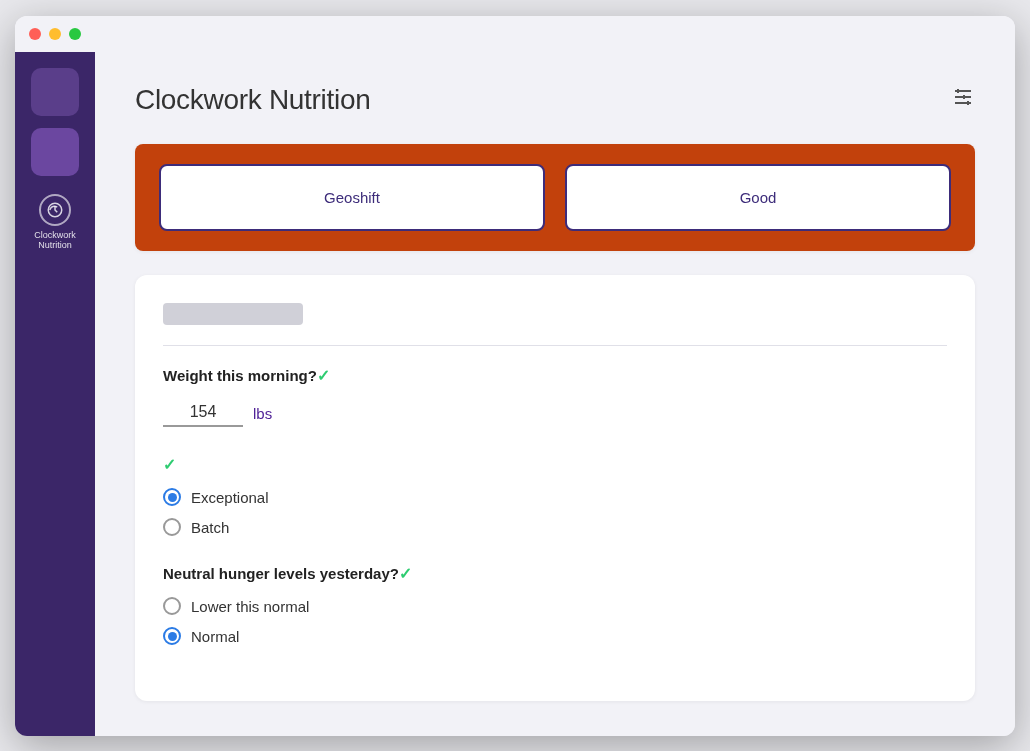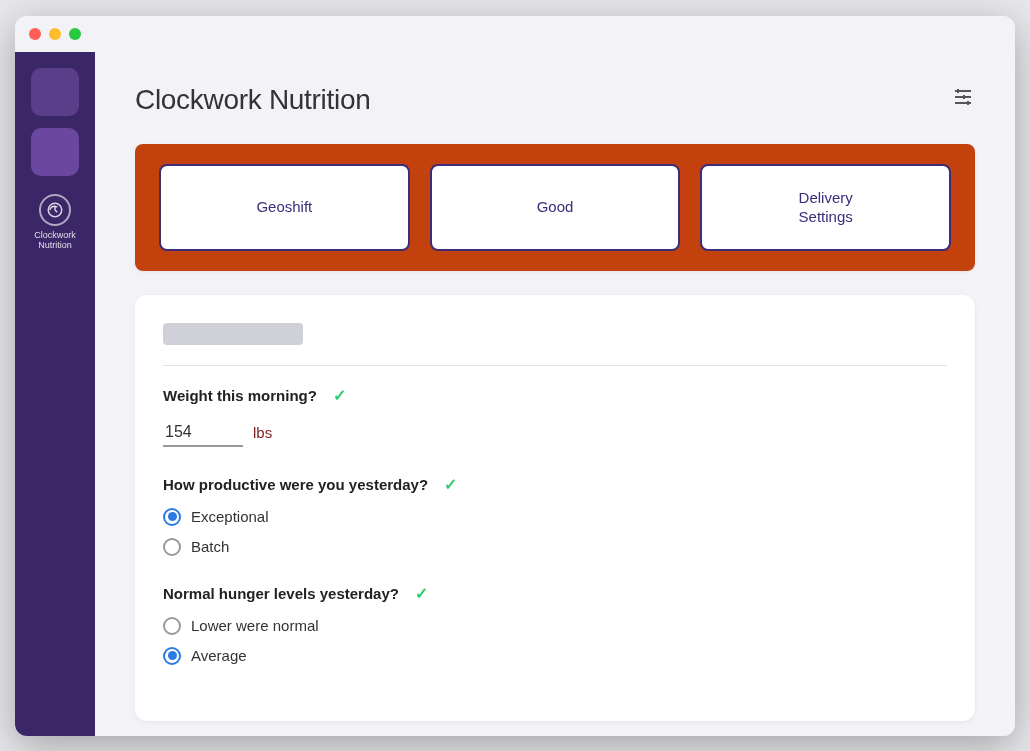--- a/index.html
+++ b/index.html
@@ -186,21 +186,21 @@
       margin-bottom: 20px;
     }
 
     .question-label {
       font-size: 15px;
       font-weight: 600;
       color: #222;
       margin-bottom: 14px;
       display: flex;
       align-items: center;
-      gap: 16px;
+      gap: 0;
       margin-top: 7px;
     }
 
     .check-icon {
       color: #2ecc71;
       font-size: 16px;
     }
 
     .weight-row {
       display: flex;
@@ -211,26 +211,26 @@
 
     .weight-input {
       width: 80px;
       border: none;
       border-bottom: 2px solid #999;
       font-size: 16px;
       padding: 4px 2px;
       background: transparent;
       color: #333;
       outline: none;
-      text-align: left;
+      text-align: center;
     }
 
     .weight-unit {
       font-size: 15px;
-      color: #7f1d1d;
+      color: #4c1d95;
     }
 
     .radio-group {
       display: flex;
       flex-direction: column;
       gap: 12px;
       margin-bottom: 28px;
     }
 
     .radio-option {
@@ -307,65 +307,63 @@
             <line x1="7" y1="2" x2="7" y2="6"></line>
             <line x1="13" y1="8" x2="13" y2="12"></line>
             <line x1="17" y1="14" x2="17" y2="18"></line>
           </svg>
         </div>
       </div>
 
       <div class="actions-card">
         <button class="action-btn">Geoshift</button>
         <button class="action-btn">Good</button>
-        <button class="action-btn">Delivery<br>Settings</button>
       </div>
 
       <div class="form-card">
         <div class="loading-bar"></div>
         <div class="divider"></div>
 
         <div class="question-label">
           <span>Weight this morning?</span>
           <span class="check-icon">✓</span>
         </div>
         <div class="weight-row">
           <input class="weight-input" type="text" value="154" style="">
           <span class="weight-unit">lbs</span>
         </div>
 
         <div class="question-label">
-          <span>How productive were you yesterday?</span>
           <span class="check-icon">✓</span>
         </div>
         <div class="radio-group">
           <label class="radio-option">
             <div class="radio-circle selected">
               <div></div>
             </div>
             <span>Exceptional</span>
           </label>
           <label class="radio-option">
             <div class="radio-circle"></div>
             <span>Batch</span>
           </label>
         </div>
 
         <div class="question-label">
-          <span>Normal hunger levels yesterday?</span>
+          <span>Neutral hunger levels yesterday?</span>
           <span class="check-icon">✓</span>
         </div>
         <div class="radio-group">
           <label class="radio-option">
             <div class="radio-circle"></div>
-            <span>Lower were normal</span>
+            <span>Lower this normal</span>
           </label>
           <label class="radio-option">
             <div class="radio-circle selected">
               <div></div>
             </div>
-            <span>Average</span>
+            <span>Normal</span>
           </label>
         </div>
       </div>
     </div>
   </div>
 </div>
 
 </body></html>

